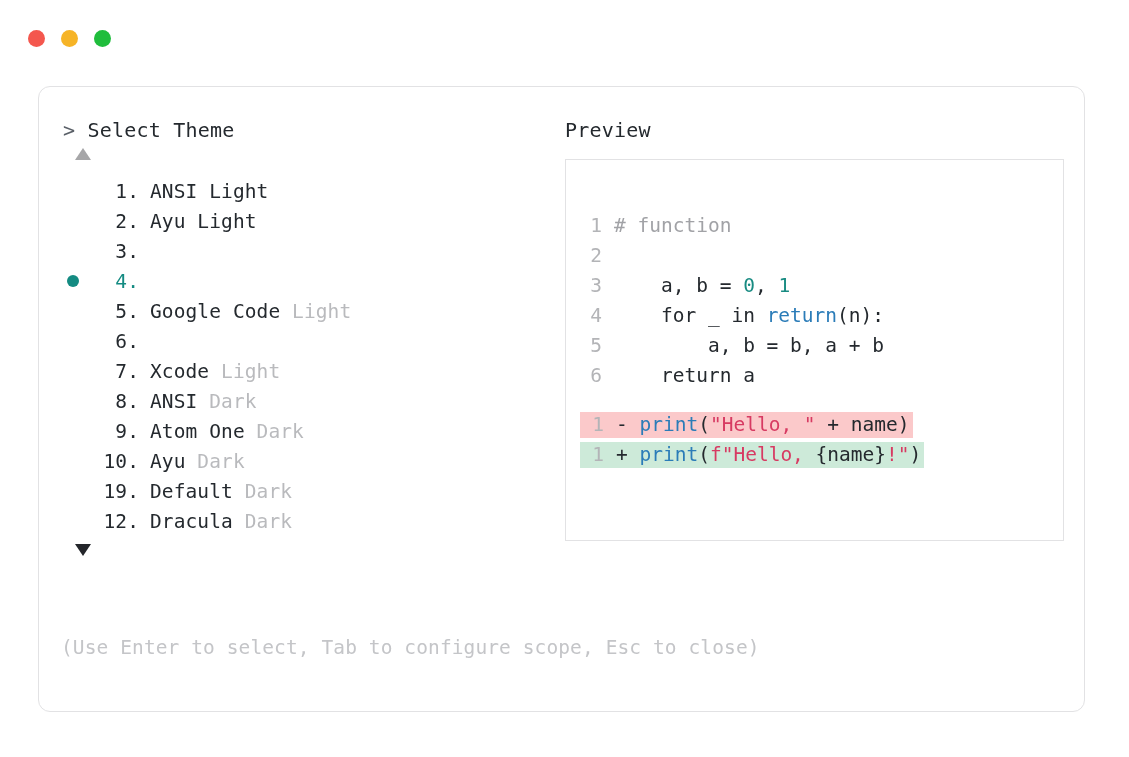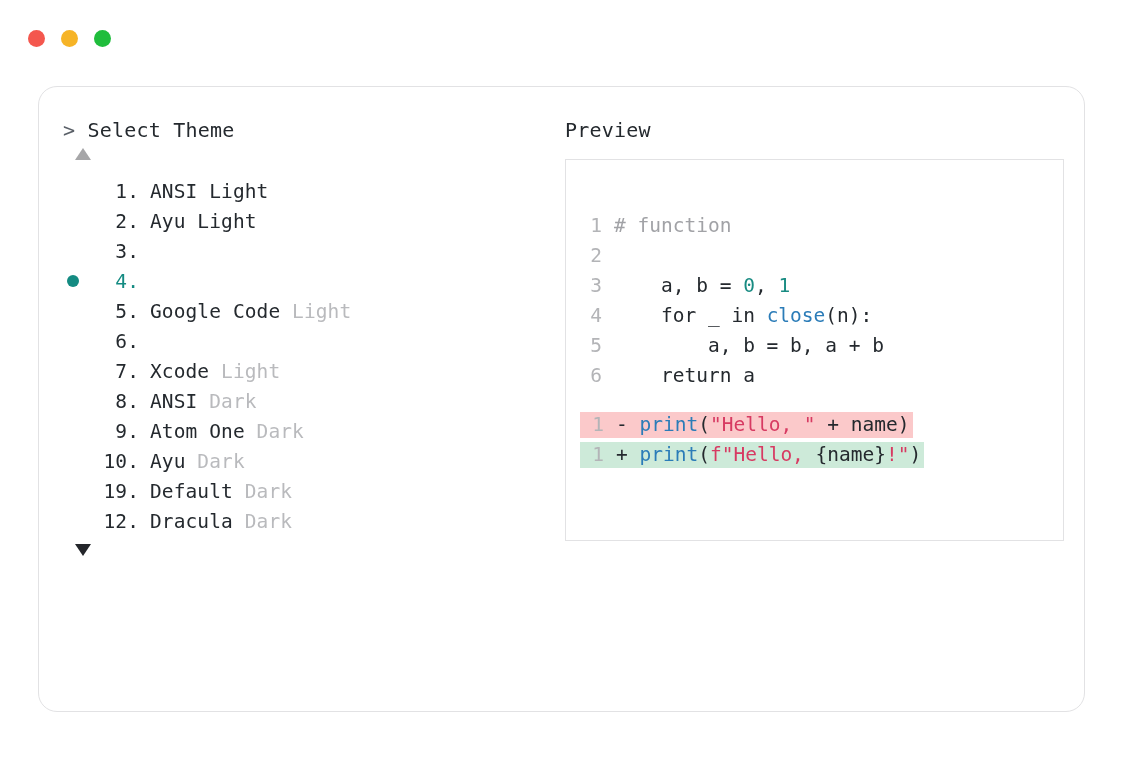--- a/index.html
+++ b/index.html
@@ -29,21 +29,21 @@
   
   .card {
     position: absolute;
     left: 38px;
     top: 86px;
     width: 1047px;
     height: 626px;
     box-sizing: border-box;
     background: #ffffff;
     border: 1.5px solid #e2e2e4;
-    border-radius: 19px;
+    border-radius: 12px;
   }
 
   
   .columns {
     position: absolute;
     left: 0; top: 0; right: 0; bottom: 0;
   }
 
   .left-pane {
     position: absolute;
@@ -212,26 +212,27 @@
     </div>
 
     <div class="right-pane">
       <div class="pane-head">Preview</div>
 
       <div class="preview-box">
         <div class="code-area">
             <div class="code-line"><span class="ln">1</span><span class="code-text"><span class="tok-comment"># function</span></span></div>
             <div class="code-line"><span class="ln">2</span></div>
             <div class="code-line"><span class="ln">3</span><span class="code-text"><span class="tok-punct">    a, b = </span><span class="tok-num">0</span><span class="tok-punct">, </span><span class="tok-num">1</span></span></div>
-            <div class="code-line"><span class="ln">4</span><span class="code-text"><span class="tok-keyword">    for _ in </span><span class="tok-builtin">close</span><span class="tok-punct">(n):</span></span></div>
+            <div class="code-line"><span class="ln">4</span><span class="code-text"><span class="tok-keyword">    for _ in </span><span class="tok-builtin">return</span><span class="tok-punct">(n):</span></span></div>
             <div class="code-line"><span class="ln">5</span><span class="code-text"><span class="tok-punct">        a, b = b, a + b</span></span></div>
             <div class="code-line"><span class="ln">6</span><span class="code-text"><span class="tok-keyword">    return a</span></span></div>
           </div>
         <div class="code-area" style="padding-top:18px">
             <div class="code-line diff-line"><span class="diff-wrap" style="background: rgb(251, 201, 202);"><span class="ln">1</span><span class="diff-sign">- </span><span class="code-text"><span class="tok-builtin">print</span><span class="tok-punct">(</span><span class="tok-str">"Hello, "</span><span class="tok-punct"> + name)</span></span></span></div>
             <div class="code-line diff-line"><span class="diff-wrap" style="background: rgb(205, 234, 217);"><span class="ln">1</span><span class="diff-sign">+ </span><span class="code-text"><span class="tok-builtin">print</span><span class="tok-punct">(</span><span class="tok-str">f"Hello, </span><span class="tok-punct">{name}</span><span class="tok-str">!"</span><span class="tok-punct">)</span></span></span></div>
           </div>
       </div>
     </div>
 
+    <div class="hint">(Use Enter to select, Tab to configure scope, Esc to close)</div>
 
   </div>
 </div>
 
 </body></html>

